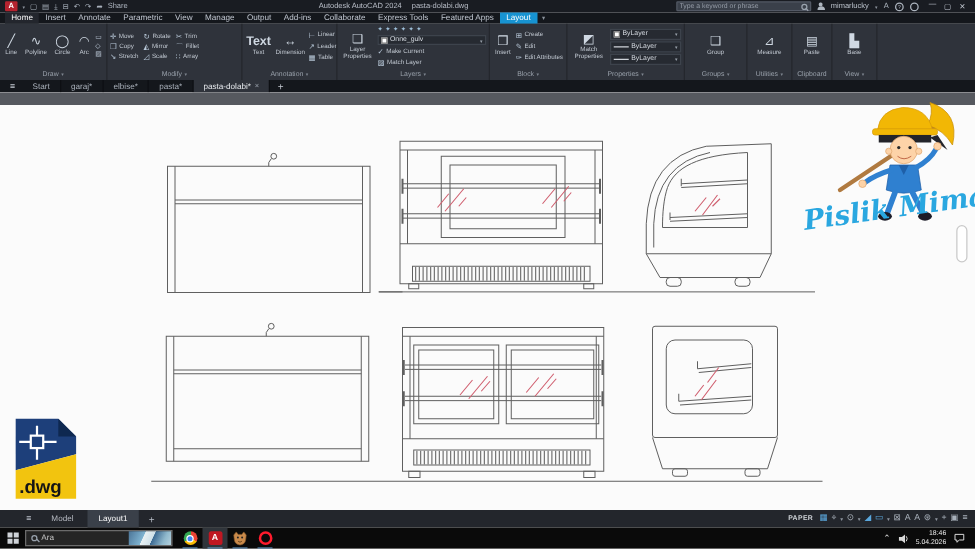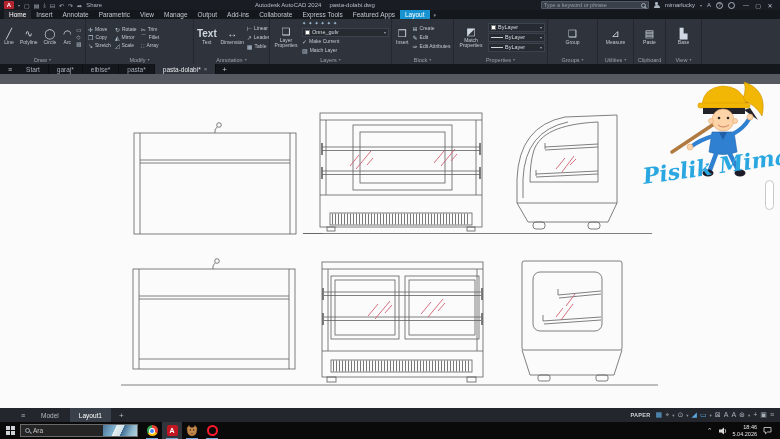--- a/index.html
+++ b/index.html
@@ -582,20 +582,33 @@
         <path d="M730,80 L738,96" stroke="#2f80d0" stroke-width="4.5" stroke-linecap="round"></path>
         <ellipse cx="708" cy="99" rx="5.5" ry="3.5" fill="#1c1c28"></ellipse>
         <ellipse cx="740" cy="99" rx="5.5" ry="3.5" fill="#1c1c28"></ellipse>
       </g>
       <text x="644" y="110" transform="rotate(-8 644 110)" font-size="22" font-style="italic" font-weight="bold" font-family="DejaVu Serif, serif" fill="#2aa7e0">Pislik Mimar</text>
     </svg>
 
     <div class="vscroll"></div>
   </div>
 
+  <div class="dwg-badge">
+    <svg width="64" height="70" viewBox="0 0 90 98">
+      <polygon points="12,4 60,4 80,24 80,44 12,62" fill="#1d3f7a"></polygon>
+      <polygon points="12,62 80,44 80,94 12,94" fill="#f2c40f"></polygon>
+      <polygon points="60,4 80,24 60,24" fill="#0e2850"></polygon>
+      <g stroke="#fff" stroke-width="2.5" fill="none">
+        <line x1="36" y1="12" x2="36" y2="50"></line>
+          <line x1="16" y1="30" x2="58" y2="30"></line>
+        <rect x="29" y="23" width="14" height="14" fill="#1d3f7a"></rect>
+      </g>
+      <text x="16" y="88" font-size="21" font-weight="bold" font-family="Liberation Sans, sans-serif" fill="#151515">.dwg</text>
+    </svg>
+  </div>
 
   <div class="layoutbar">
     <span class="lham">≡</span>
     <div class="ltab">Model</div>
     <div class="ltab active">Layout1</div>
     <span class="lplus">+</span>
     <div class="statusicons">
       <span class="paperlbl">PAPER</span>
       <span class="sic c-blue">▦</span>
       <span class="sic c-gray">⌖</span>

